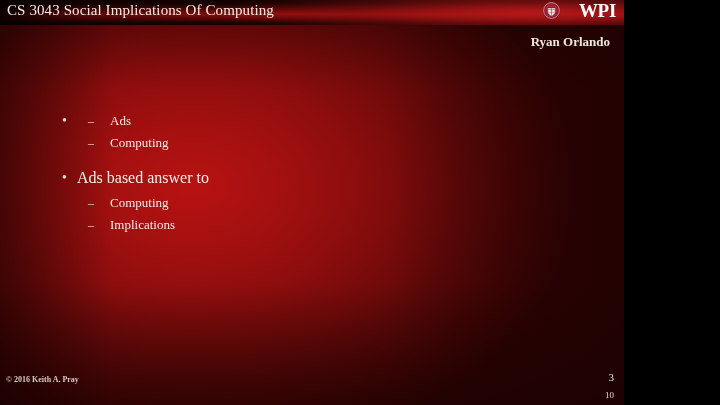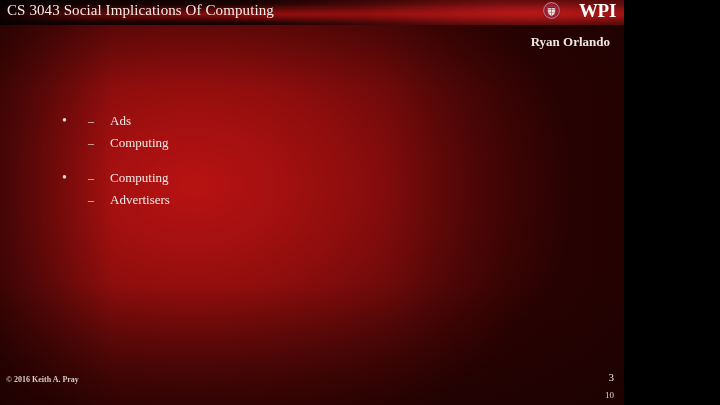--- a/index.html
+++ b/index.html
@@ -225,28 +225,29 @@
       </div>
       <div class="l2">
         <span class="marker">–</span>
         <span>Computing</span>
       </div>
     </div>
 
     <div class="group">
       <div class="l1">
         <span class="marker">•</span>
+        <span>Ads based answer to</span>
       </div>
       <div class="l2">
         <span class="marker">–</span>
         <span>Computing</span>
       </div>
       <div class="l2">
         <span class="marker">–</span>
-        <span>Advertisers</span>
+        <span>Implications</span>
       </div>
     </div>
 
   </div>
 
   <div id="copyright">© 2016 Keith A. Pray</div>
 
   <div id="slide-number">3</div>
 
   <div id="total-number">10</div>

